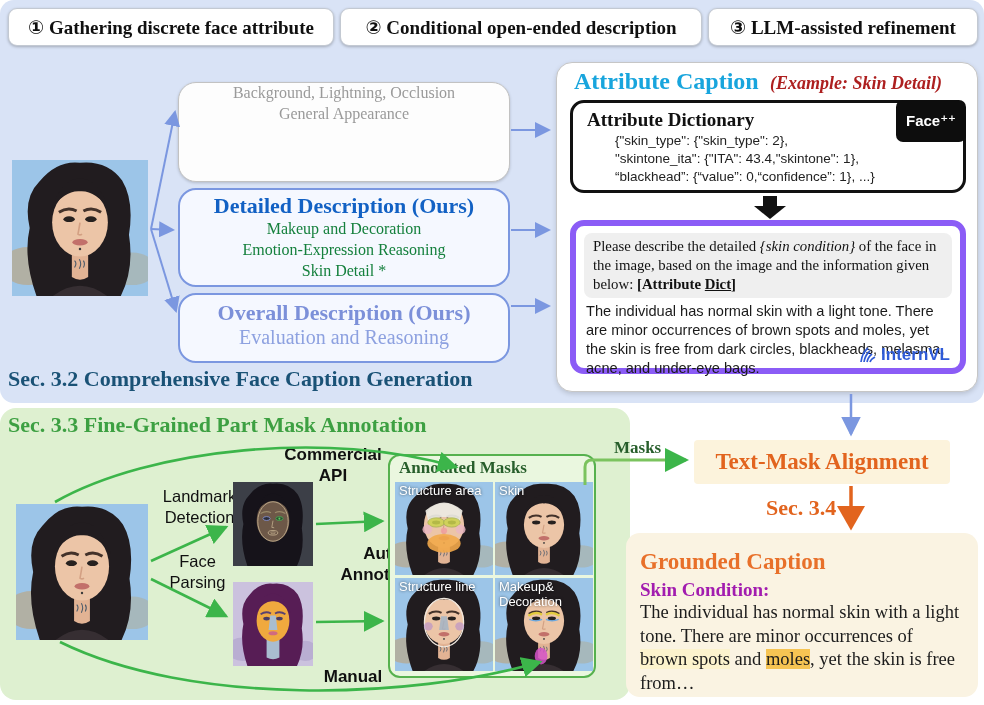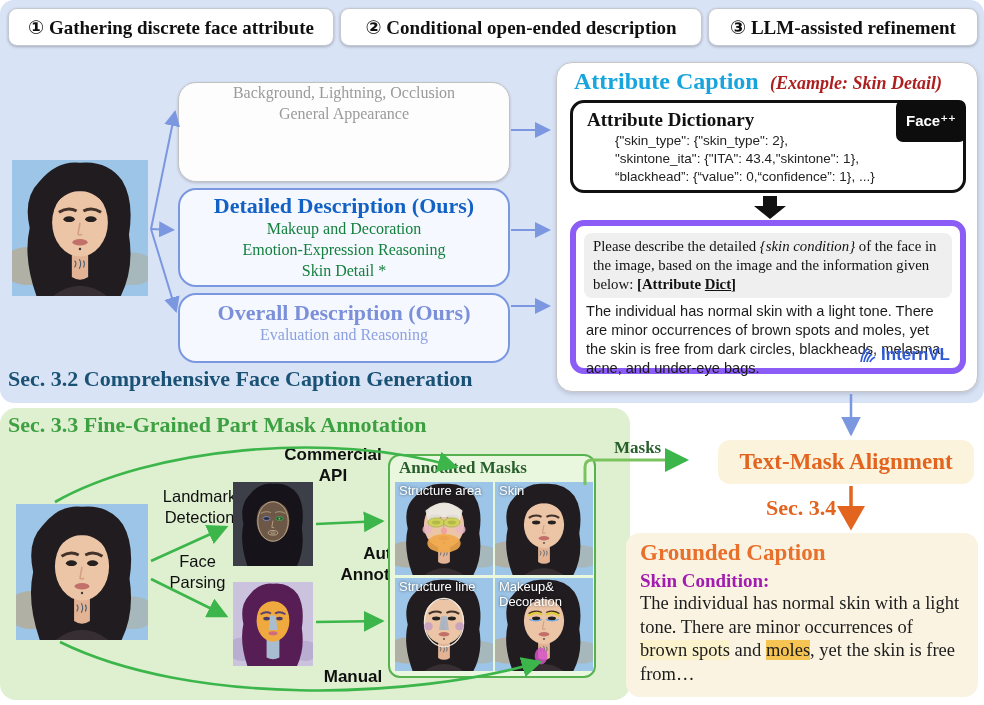--- a/index.html
+++ b/index.html
@@ -22,21 +22,21 @@
   .desc-box{left:178px;width:332px;border-radius:18px;text-align:center;box-sizing:border-box;}
   .short-box{top:82px;height:100px;background:#fdfdfd;border:1.5px solid #c2c2c2;box-shadow:0 1px 3px rgba(0,0,0,.18);}
   .short-title{font-size:22px;font-weight:bold;color:#7d7d7d;margin-top:4px;}
   .short-title .em{color:#0d0d0d;}
   .short-line{font-size:16px;color:#9a9a9a;line-height:1.3;}
   .det-box{top:188px;height:99px;background:#f5f8ff;border:2.5px solid #7b97e0;}
   .det-title{font-size:22px;font-weight:bold;color:#1261c4;margin-top:3px;}
   .det-line{font-size:16px;color:#15803d;line-height:1.3;}
   .ovr-box{top:293px;height:70px;background:#f5f8ff;border:2.5px solid #7b97e0;}
   .ovr-title{font-size:22px;font-weight:bold;color:#7c90d9;margin-top:5px;}
-  .ovr-line{font-size:16px;color:#8da1e0;}
+  .ovr-line{font-size:20px;color:#8da1e0;}
 
   .sec32-title{left:8px;top:366px;font-size:22px;font-weight:bold;color:#1a5276;}
   .sec33-title{left:8px;top:412px;font-size:22px;font-weight:bold;color:#3da042;}
 
   
   .attr-panel{left:556px;top:62px;width:422px;height:330px;background:#fff;border:1.5px solid #c6c6c6;
               border-radius:16px;box-shadow:0 2px 5px rgba(0,0,0,.15);box-sizing:border-box;}
   .attr-title{left:574px;top:68px;font-size:24px;font-weight:bold;color:#18a5dd;}
   .attr-example{left:770px;top:73px;font-size:18px;font-weight:bold;font-style:italic;color:#ad1f1f;}
   .dict-box{left:570px;top:100px;width:396px;height:93px;background:#fff;border:3px solid #111;
@@ -64,25 +64,25 @@
   .masks-box{left:388px;top:454px;width:208px;height:224px;background:#eaf7df;border:2.5px solid #56b14e;
              border-radius:12px;box-sizing:border-box;}
   .masks-title{position:absolute;left:9px;top:2px;font-size:17px;font-weight:bold;color:#275e2b;}
   .mask-cell{position:absolute;width:98px;height:93px;overflow:hidden;}
   .mask-cell svg{display:block;width:100%;height:100%;}
   .mask-label{position:absolute;top:2px;left:5px;color:#fff;font-size:13px;line-height:1.15;
               font-family:"Liberation Sans","DejaVu Sans",sans-serif;text-shadow:0 0 3px rgba(0,0,0,.6);}
 
   
   .masks-word{left:614px;top:438px;font-size:17px;font-weight:bold;color:#275e2b;}
-  .tma-box{left:694px;top:440px;width:256px;height:44px;background:#fcf3dc;border-radius:12px;
-           display:flex;align-items:center;justify-content:center;margin-left:24px;}
+  .tma-box{left:694px;top:440px;width:256px;height:44px;background:#fcf3dc;border-radius:4px;
+           display:flex;align-items:center;justify-content:center;}
   .tma-text{font-size:23px;font-weight:bold;color:#e2641e;}
   .sec34{left:766px;top:495px;font-size:22px;font-weight:bold;color:#e2641e;}
-  .grounded-box{left:626px;top:533px;width:352px;height:164px;background:#faf3e2;border-radius:14px;box-sizing:border-box;padding:7px 14px;}
+  .grounded-box{left:626px;top:533px;width:352px;height:164px;background:#faf3e2;border-radius:14px;box-sizing:border-box;padding:16px 14px;}
   .grounded-title{font-size:23px;font-weight:bold;color:#e8702a;}
   .grounded-heading{font-size:19px;font-weight:bold;color:#a21caf;margin-top:4px;}
   .grounded-body{font-size:18.5px;color:#1c1c1c;line-height:1.28;}
   .hl-soft{background:#fcf3cd;}
   .hl-strong{background:#f6c453;}
 
   .facepic{display:block;width:100%;height:100%;}
   .overlay-svg{left:0;top:0;width:984px;height:705px;pointer-events:none;z-index:8;}
 </style>
 </head>

